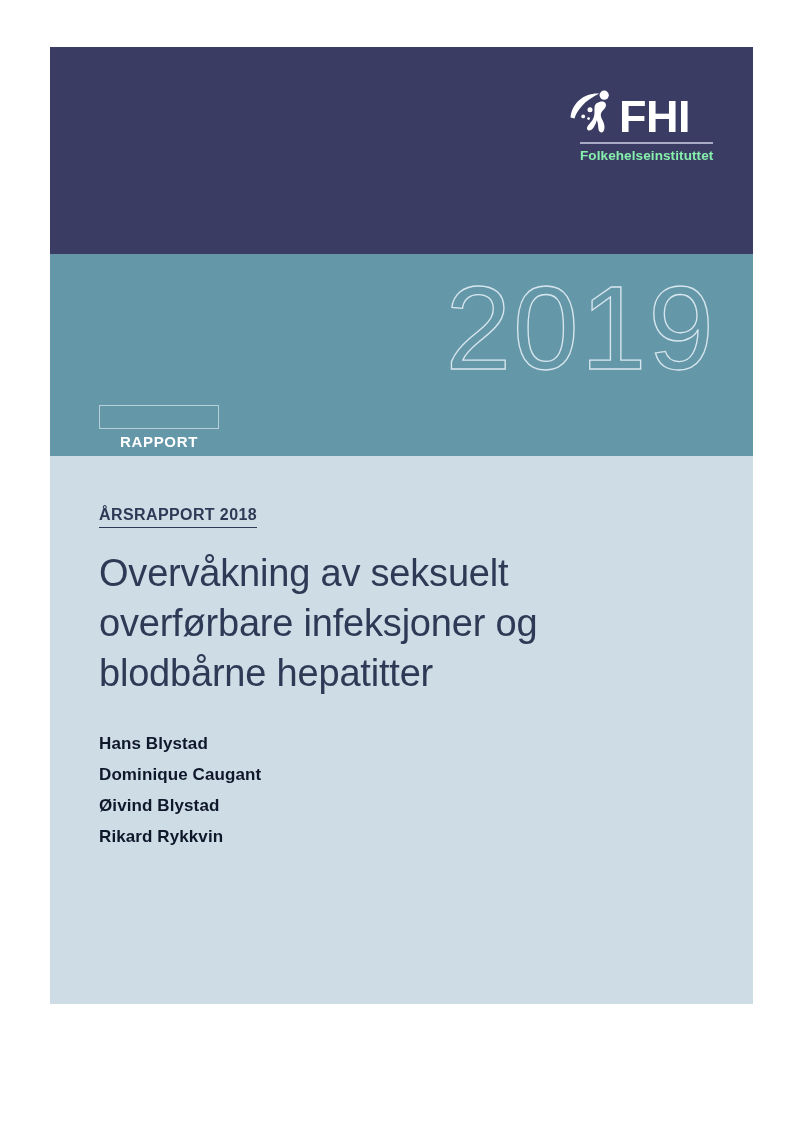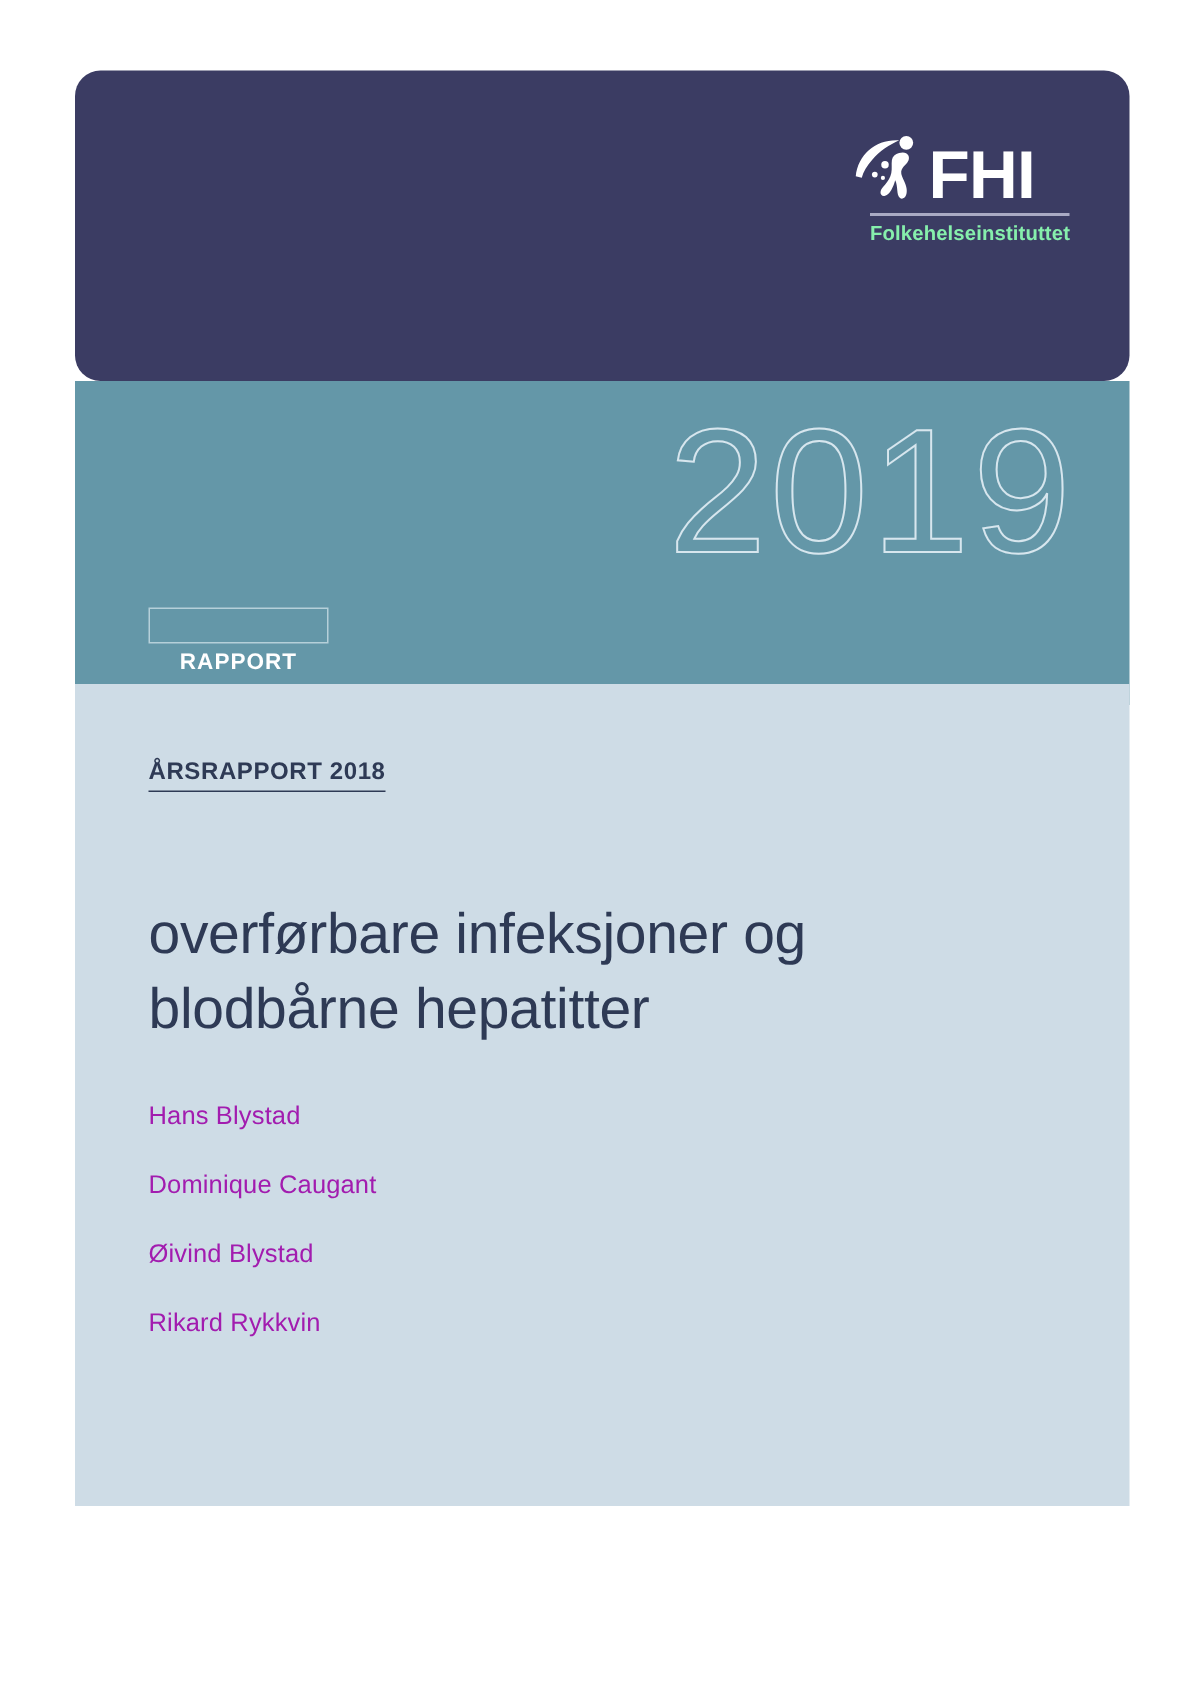--- a/index.html
+++ b/index.html
@@ -31,21 +31,20 @@
   }
 
   
   .band-navy {
     position: absolute;
     left: 0;
     top: 0;
     width: 703px;
     height: 207px;
     background: #3b3c63;
-    border-radius: 17px;
   }
 
   .logo-block {
     position: absolute;
     right: 38px;
     top: 38px;
     width: 146px;
     text-align: left;
   }
 
@@ -186,24 +185,23 @@
   .authors {
     margin-top: 30px;
     list-style: none;
     padding: 0;
   }
 
   .authors li {
     font-family: "Liberation Sans", sans-serif;
     font-size: 17px;
     line-height: 31px;
-    font-weight: 400;
-    color: #a21caf;
+    font-weight: 700;
+    color: #0f172a;
     letter-spacing: 0.1px;
-    margin-top: 15px;
   }
 </style>
 </head>
 <body>
 
 <div class="page">
   <div class="cover">
 
     <div class="band-navy">
 
@@ -242,20 +240,21 @@
       </div>
 
     </div>
 
     <div class="band-light">
       <div class="body-inner">
 
         <div class="kicker">ÅRSRAPPORT 2018</div>
 
         <h1 class="doc-title">
+          <span>Overvåkning av seksuelt</span>
           <br>
           <span>overførbare infeksjoner og</span>
           <br>
           <span>blodbårne hepatitter</span>
         </h1>
 
         <ul class="authors">
           <li>Hans Blystad</li>
           <li>Dominique Caugant</li>
           <li>Øivind Blystad</li>

